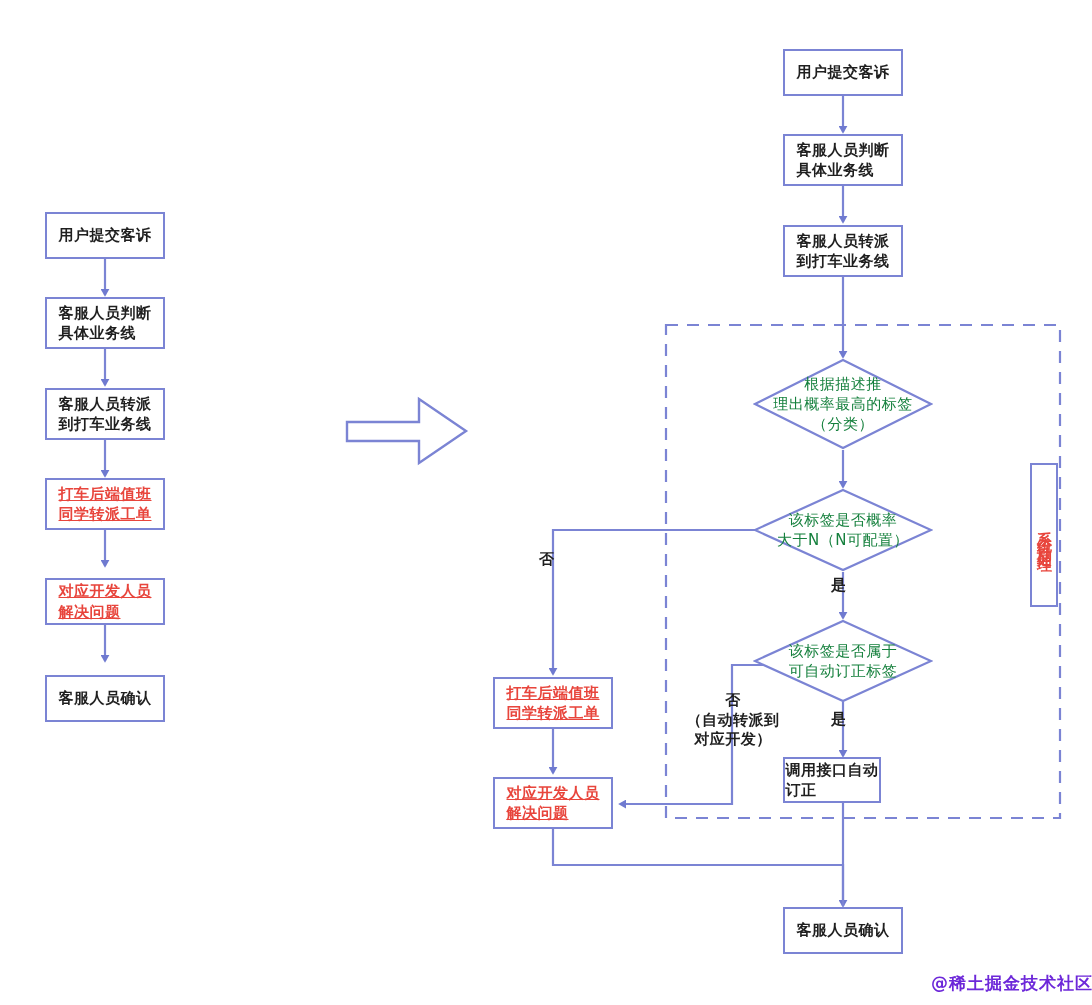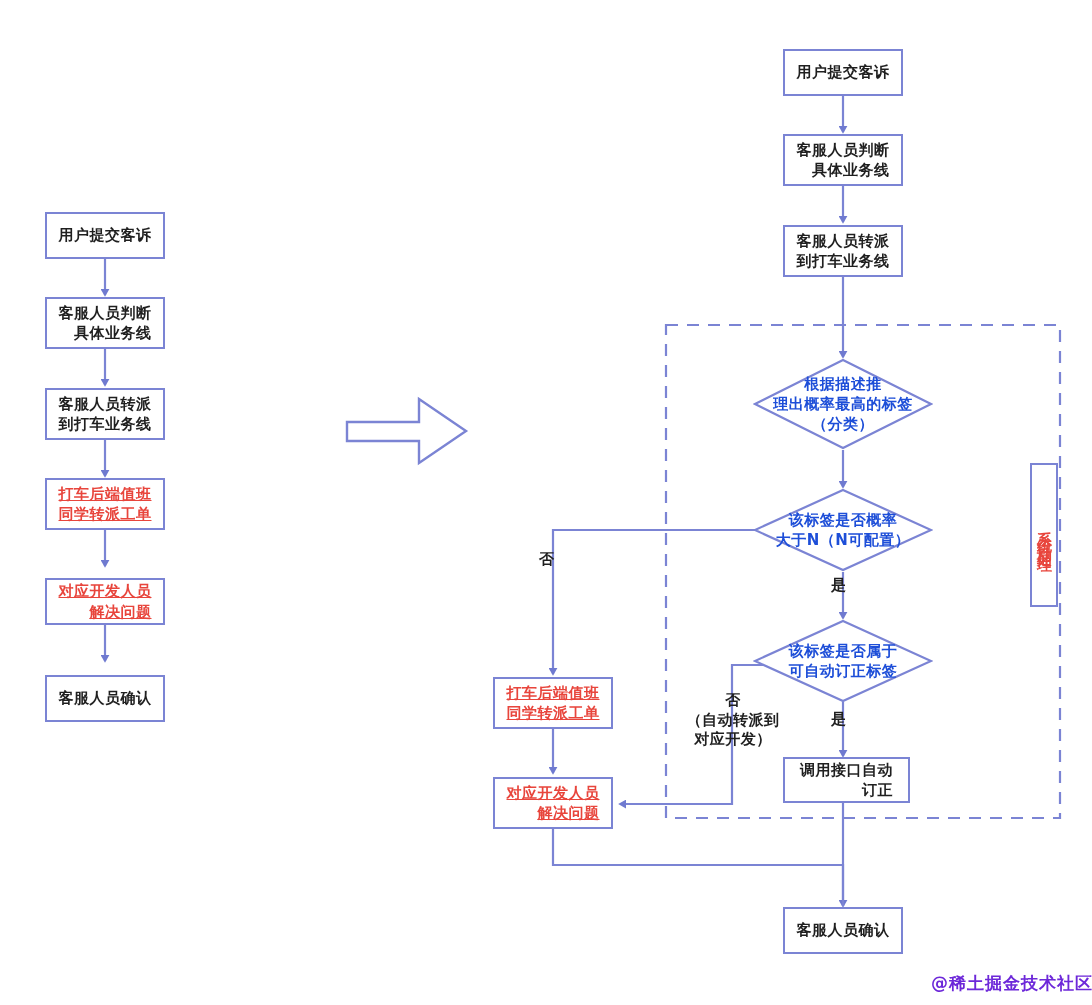--- a/index.html
+++ b/index.html
@@ -26,21 +26,21 @@
     pointer-events: none;
   }
   .node {
     position: absolute;
     box-sizing: border-box;
     border: 2px solid #7b84d4;
     background: #ffffff;
     display: flex;
     align-items: center;
     justify-content: center;
-    text-align: right;
+    text-align: left;
     color: #1f1f1f;
     font-size: 15px;
     line-height: 1.35;
     font-weight: 600;
     white-space: pre-line;
     letter-spacing: 0.5px;
   }
   .node.red {
     color: #e8453c;
     text-decoration: underline;
@@ -58,22 +58,22 @@
     left: 0;
     top: 0;
     width: 100%;
     height: 100%;
     display: flex;
     align-items: center;
     justify-content: center;
     text-align: center;
     font-size: 15px;
     line-height: 1.35;
-    font-weight: 700;
-    color: #1d4ed8;
+    font-weight: 400;
+    color: #15803d;
     white-space: pre-line;
     letter-spacing: 0.5px;
   }
   .edge-label {
     position: absolute;
     font-size: 15px;
     line-height: 1.3;
     font-weight: 600;
     color: #1f1f1f;
     white-space: pre-line;
@@ -197,21 +197,21 @@
   </div>
 
   <div class="diamond-wrap" style="left:753px; top:488px; width:180px; height:84px;">
     <svg width="180" height="84" viewBox="0 0 180 84">
       <polygon points="90,2 178,42 90,82 2,42" fill="#ffffff" stroke="#7b84d4" stroke-width="2.2"></polygon>
     </svg>
     <div class="diamond-label">该标签是否概率
 大于N（N可配置）</div>
   </div>
 
-  <div class="node" style="left:783px; top:757px; width:127px; height:46px;">调用接口自动
+  <div class="node" style="left:783px; top:757px; width:98px; height:46px;">调用接口自动
 订正</div>
 
   <div class="node red" style="left:493px; top:677px; width:120px; height:52px;">打车后端值班
 同学转派工单</div>
 
   <div class="node red" style="left:493px; top:777px; width:120px; height:52px;">对应开发人员
 解决问题</div>
 
   <div class="node" style="left:783px; top:907px; width:120px; height:47px;">客服人员确认</div>
 

